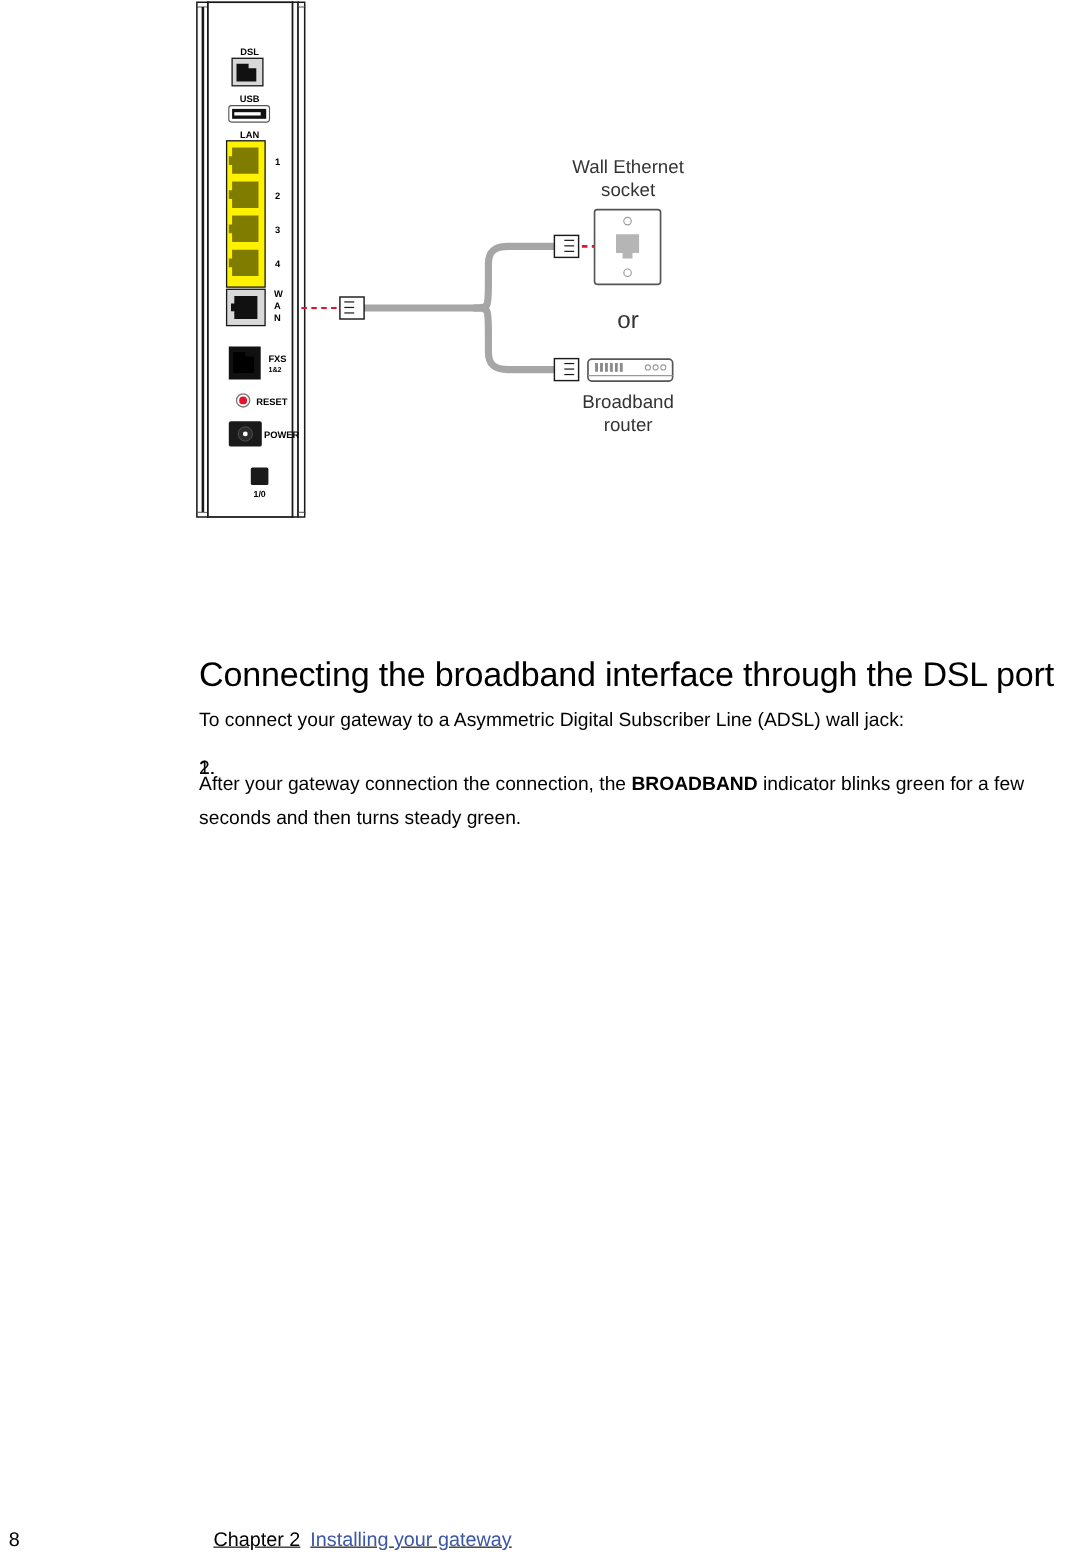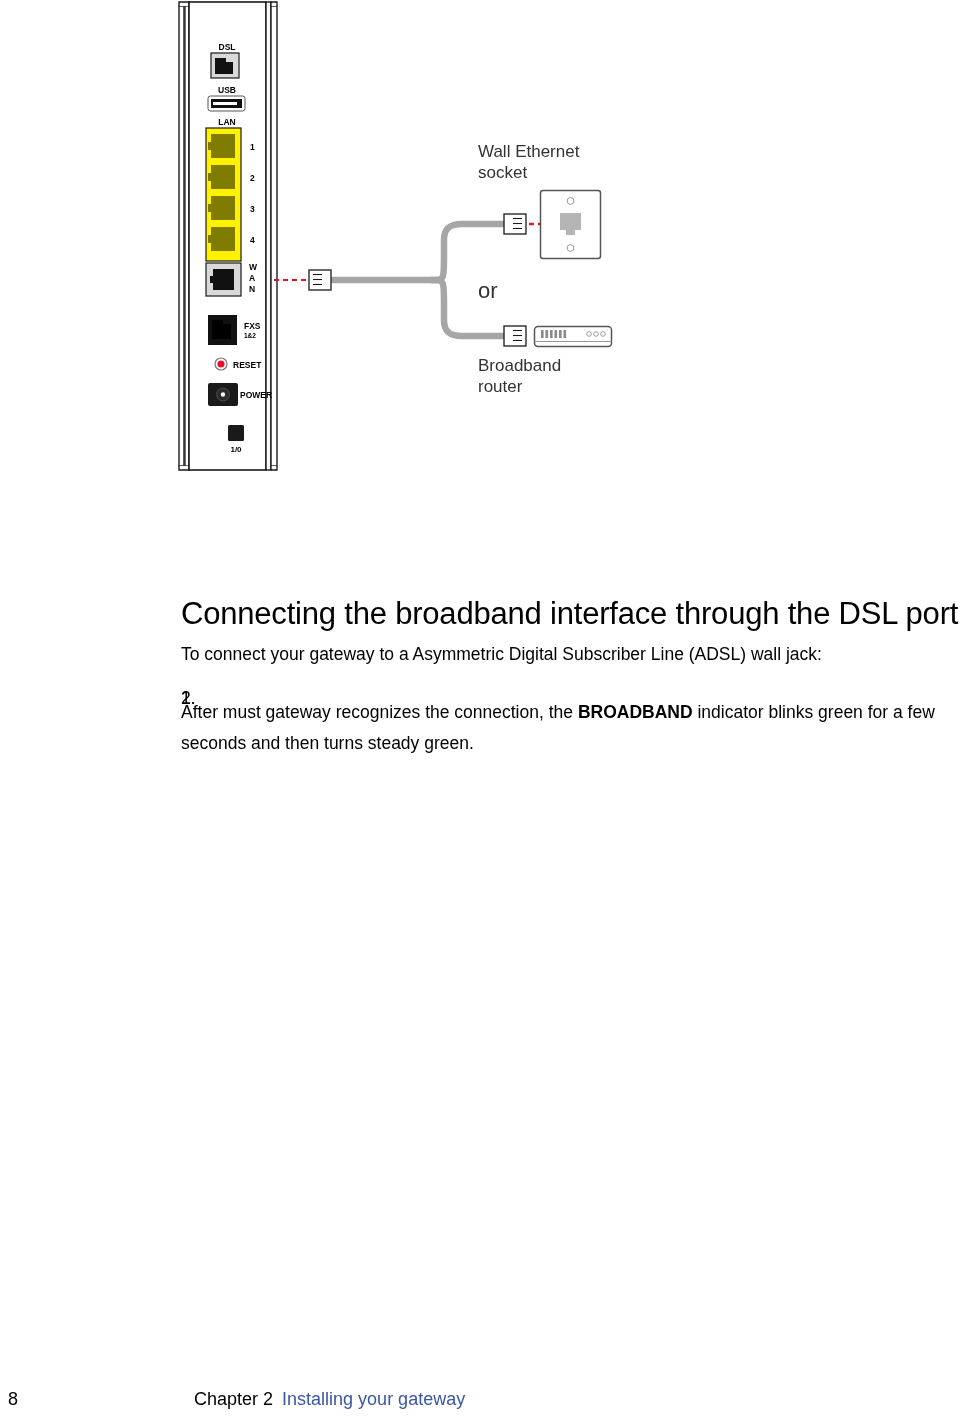--- a/index.html
+++ b/index.html
@@ -24,21 +24,21 @@
     top: 0;
     width: 968px;
     height: 500px;
   }
   #figure svg { display: block; }
 
   .fig-label {
     position: absolute;
     font-family: "Liberation Sans", sans-serif;
     color: #333333;
-    text-align: left;
+    text-align: center;
     line-height: 1.22;
     white-space: pre-line;
   }
   #label-wall-socket {
     left: 478px;
     top: 142px;
     width: 186px;
     font-size: 17px;
   }
   #label-or {
@@ -117,20 +117,21 @@
     position: absolute;
     left: 8px;
     top: 0;
     color: #000;
   }
   #footer-chapter {
     position: absolute;
     left: 194px;
     top: 0;
     color: #000;
+    text-decoration: underline;
   }
   #footer-chapter-title {
     color: #3a56a5;
     margin-left: 9px;
   }
 </style>
 </head>
 <body>
 
 <div id="figure">
@@ -299,19 +300,19 @@
 
   <ol id="steps">
     <li>
       <span class="step-num">1.</span>
     </li>
     <li>
       <span class="step-num">2.</span>
     </li>
   </ol>
 
-  <p id="closing-para"><span>After must gateway recognizes the connection, the </span><b>BROADBAND</b><span> indicator blinks green for a few seconds and then turns steady green.</span></p>
+  <p id="closing-para"><span>After your gateway connection the connection, the </span><b>BROADBAND</b><span> indicator blinks green for a few seconds and then turns steady green.</span></p>
 </div>
 
 <div id="footer">
   <span id="footer-page-number">8</span>
   <span id="footer-chapter"><span>Chapter 2</span><span id="footer-chapter-title">Installing your gateway</span></span>
 </div>
 
 </body></html>

